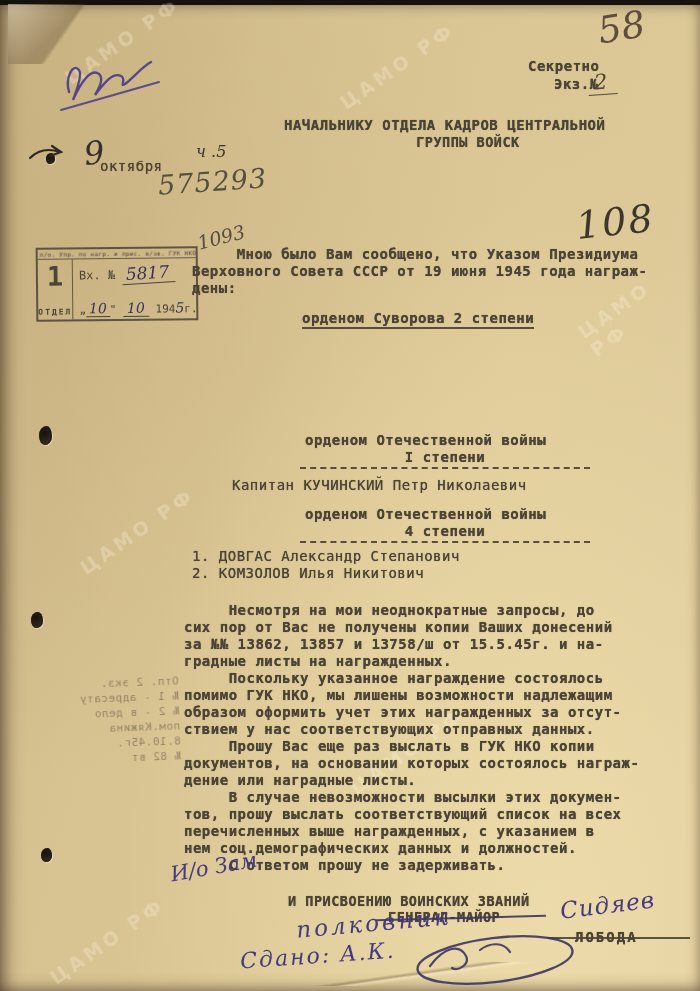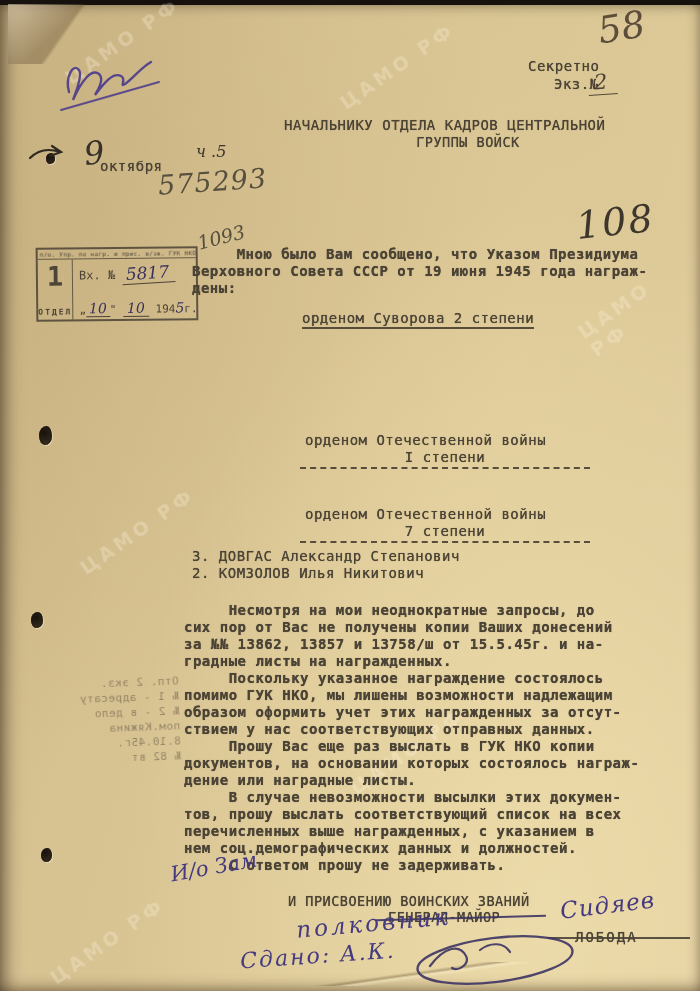--- a/index.html
+++ b/index.html
@@ -11,21 +11,21 @@
       radial-gradient(ellipse at 10% 25%, rgba(198,174,126,.55) 0%, rgba(198,174,126,0) 50%),
       radial-gradient(ellipse at 55% 45%, rgba(226,206,156,.5) 0%, rgba(226,206,156,0) 60%),
       linear-gradient(105deg,#c9b383 0%,#d7c292 28%,#dbc795 58%,#e0cc9d 100%);
     box-shadow: inset 14px 0 18px -10px rgba(45,33,20,.65),
                 inset -9px 0 12px -7px rgba(70,52,30,.4),
                 inset 0 -12px 14px -9px rgba(70,52,30,.45),
                 inset 0 16px 14px -12px rgba(35,25,15,.5);
   }
   .abs{position:absolute;}
   .typed{color:#4a4336;letter-spacing:.5px;text-shadow:0 0 .7px rgba(60,50,38,.85);}
-  .typed-b{font-weight:normal;}
+  .typed-b{font-weight:bold;}
   .pre{white-space:pre;line-height:17px;font-size:14px;}
   .hw{font-family:"DejaVu Serif",serif;font-style:italic;color:#3e3560;}
   .hw-ink{color:#453a80;}
   .hw-gray{color:#564f3d;}
   .u-solid{border-bottom:2px solid rgba(72,63,48,.9);padding-bottom:1px;}
   .u-dash{border-bottom:2px dashed rgba(72,63,48,.9);padding-bottom:2px;}
   .center{text-align:center;}
   .wm{color:rgba(255,248,228,.55);opacity:.5;font-weight:bold;font-family:"DejaVu Sans",sans-serif;
       letter-spacing:4px;filter:blur(.6px);transform:rotate(-35deg);font-size:19px;pointer-events:none;}
   .hole{background:radial-gradient(circle at 40% 35%,#17120c 0%,#2e251a 60%,#4a3c28 100%);
@@ -110,24 +110,25 @@
   <div class="abs hw" style="left:576px;top:200px;font-size:38px;color:#3c362c;transform:rotate(-6deg);letter-spacing:2px;">108</div>
 
   <div class="abs typed pre" style="left:192px;top:246px;font-weight:bold;">     Мною было Вам сообщено, что Указом Президиума
 Верховного Совета СССР от 19 июня 1945 года награж-
 дены:</div>
 
   <div class="abs typed typed-b u-solid" style="left:302px;top:310px;font-size:14px;">орденом Суворова 2 степени</div>
 
   <div class="abs typed typed-b" style="left:305px;top:432px;font-size:14px;">орденом Отечественной войны</div>
   <div class="abs typed typed-b center u-dash" style="left:300px;top:449px;width:290px;font-size:14px;">I степени</div>
+  <div class="abs typed" style="left:232px;top:477px;font-size:14px;">Капитан КУЧИНСКИЙ Петр Николаевич</div>
 
   <div class="abs typed typed-b" style="left:305px;top:506px;font-size:14px;">орденом Отечественной войны</div>
-  <div class="abs typed typed-b center u-dash" style="left:300px;top:523px;width:290px;font-size:14px;">7 степени</div>
-  <div class="abs typed pre" style="left:192px;top:548px;">3. ДОВГАС Александр Степанович
+  <div class="abs typed typed-b center u-dash" style="left:300px;top:523px;width:290px;font-size:14px;">4 степени</div>
+  <div class="abs typed pre" style="left:192px;top:548px;">1. ДОВГАС Александр Степанович
 2. КОМЗОЛОВ Илья Никитович</div>
 
   <div class="abs typed pre" style="left:184px;top:602px;line-height:17px;font-weight:bold;">     Несмотря на мои неоднократные запросы, до
 сих пор от Вас не получены копии Ваших донесений
 за №№ 13862, 13857 и 13758/ш от 15.5.45г. и на-
 градные листы на награжденных.
      Поскольку указанное награждение состоялось
 помимо ГУК НКО, мы лишены возможности надлежащим
 образом оформить учет этих награжденных за отсут-
 ствием у нас соответствующих отправных данных.

